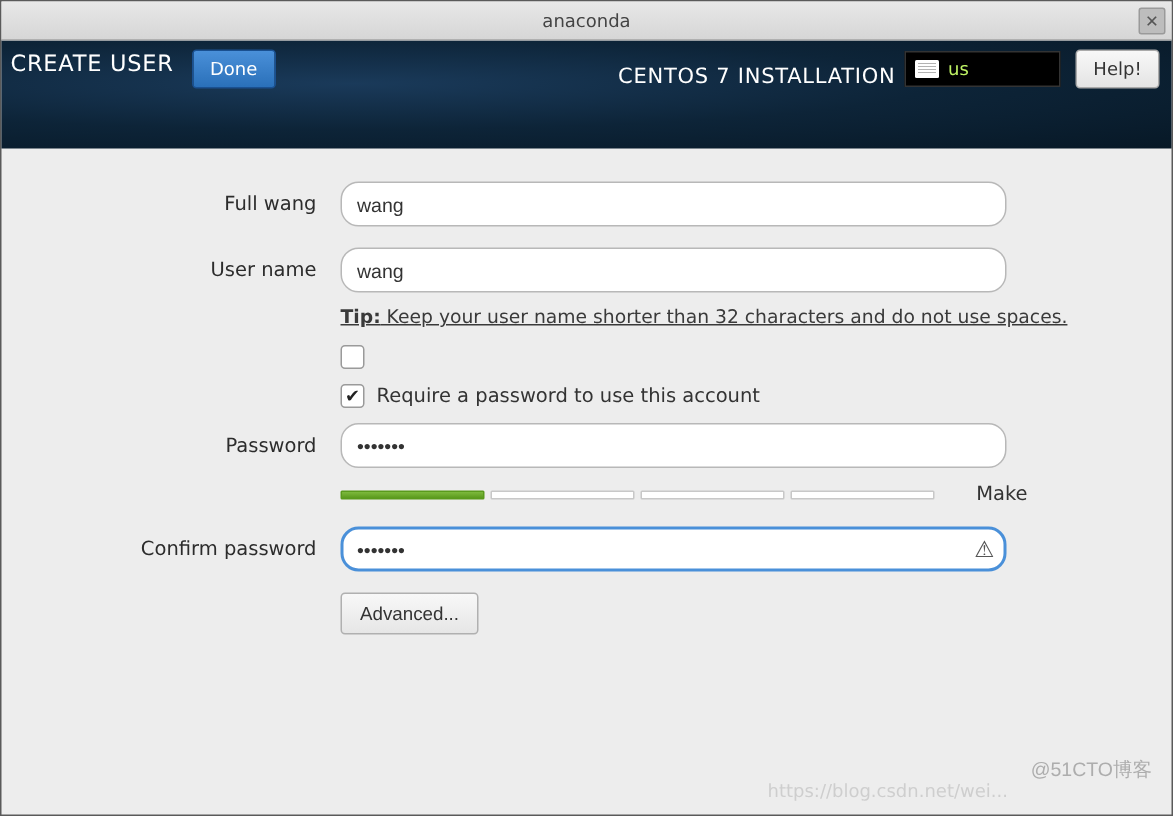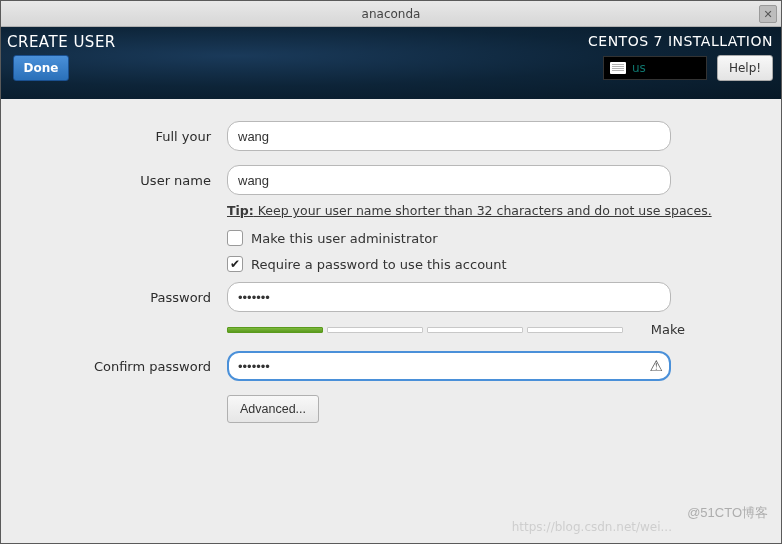--- a/index.html
+++ b/index.html
@@ -2,27 +2,27 @@
 <html><head>
 <meta charset="utf-8">
 <style>
   * { box-sizing: border-box; margin: 0; padding: 0; }
   html, body { width: 782px; height: 544px; font-family: "DejaVu Sans", "Cantarell", sans-serif; font-size: 13px; background: #fff; overflow: hidden; }
   .window { width: 782px; height: 544px; background: #ededed; display: flex; flex-direction: column; border: 1px solid #5a5a5a; }
   .titlebar { height: 26px; background: linear-gradient(#e8e8e8, #d6d6d6); border-bottom: 1px solid #b0b0b0; display: flex; align-items: center; justify-content: center; position: relative; }
   .titlebar-title { font-size: 12px; color: #444; }
   .titlebar-close { position: absolute; right: 4px; top: 4px; width: 18px; height: 18px; background: #bdbdbd; border: 1px solid #9a9a9a; border-radius: 2px; display: flex; align-items: center; justify-content: center; font-size: 11px; color: #555; cursor: pointer; }
   .header { height: 72px; background: radial-gradient(ellipse at 30% 40%, #1a3a5a 0%, #0d2438 50%, #071826 100%); display: flex; align-items: flex-start; justify-content: space-between; padding: 6px 8px 6px 4px; color: #fff; }
-  .header-left { display: flex; flex-direction: column; gap: 4px; }
+  .header-left { display: flex; flex-direction: row; gap: 4px; }
   .header-title { font-size: 15px; font-weight: 400; letter-spacing: 0.5px; padding-left: 2px; }
-  .done-btn { width: 56px; height: 26px; background: linear-gradient(#4a90d9, #2a70b9); border: 1px solid #1a5090; border-radius: 3px; color: #fff; font-size: 12px; display: flex; align-items: center; justify-content: center; cursor: pointer; margin-left: 8px; font-weight: bold; }
-  .header-right { display: flex; flex-direction: column; align-items: flex-end; gap: 6px; }
+  .done-btn { width: 56px; height: 26px; background: linear-gradient(#4a90d9, #2a70b9); border: 1px solid #1a5090; border-radius: 3px; color: #fff; font-size: 12px; display: flex; align-items: center; justify-content: center; cursor: pointer; margin-left: 8px; }
+  .header-right { display: flex; flex-direction: row; align-items: flex-end; gap: 6px; }
   .install-title { font-size: 14px; letter-spacing: 0.5px; }
   .right-controls { display: flex; gap: 10px; align-items: center; }
-  .kbd-box { width: 104px; height: 24px; background: #000; border: 1px solid #333; display: flex; align-items: center; padding: 0 6px; gap: 6px; color: #0f766e; font-size: 12px; }
+  .kbd-box { width: 104px; height: 24px; background: #000; border: 1px solid #333; display: flex; align-items: center; padding: 0 6px; gap: 6px; color: #bef264; font-size: 12px; }
   .kbd-icon { width: 16px; height: 12px; background: #fff; border-radius: 1px; position: relative; }
   .kbd-icon::after { content: ""; position: absolute; inset: 2px; background: repeating-linear-gradient(#000 0 1px, #fff 1px 2px); opacity: 0.3; }
   .help-btn { width: 56px; height: 26px; background: linear-gradient(#f8f8f8, #e4e4e4); border: 1px solid #aaa; border-radius: 3px; color: #333; font-size: 12px; display: flex; align-items: center; justify-content: center; cursor: pointer; }
   .form-area { flex: 1; padding: 22px 40px 10px 40px; }
   .form-row { display: flex; align-items: center; margin-bottom: 14px; }
   .form-label { width: 186px; text-align: right; padding-right: 16px; font-size: 13px; color: #2c2c2c; }
   .form-control { flex: 0 0 444px; }
   .text-input { width: 444px; height: 30px; background: #fff; border: 1px solid #b8b8b8; border-radius: 12px; padding: 0 10px; font-size: 13px; color: #333; outline: none; }
   .text-input.focused { border: 2px solid #4a90d9; padding: 0 9px; height: 30px; }
   .input-wrap { position: relative; width: 444px; }
@@ -64,40 +64,39 @@
           <span>us</span>
         </div>
         <div class="help-btn">Help!</div>
       </div>
     </div>
   </div>
 
   <div class="form-area">
 
     <div class="form-row">
-      <div class="form-label">Full your</div>
+      <div class="form-label">Full wang</div>
       <div class="form-control">
         <input class="text-input" value="wang" style="">
       </div>
     </div>
 
     <div class="form-row">
       <div class="form-label">User name</div>
       <div class="form-control">
         <input class="text-input" value="wang" style="">
       </div>
     </div>
 
     <div class="tip-row">
       <b>Tip:</b><span> Keep your user name shorter than 32 characters and do not use spaces.</span>
     </div>
 
     <div class="check-row">
       <div class="checkbox"></div>
-      <span>Make this user administrator</span>
     </div>
 
     <div class="check-row">
       <div class="checkbox checked"></div>
       <span>Require a password to use this account</span>
     </div>
 
     <div class="form-row" style="margin-top:8px;">
       <div class="form-label">Password</div>
       <div class="form-control">

